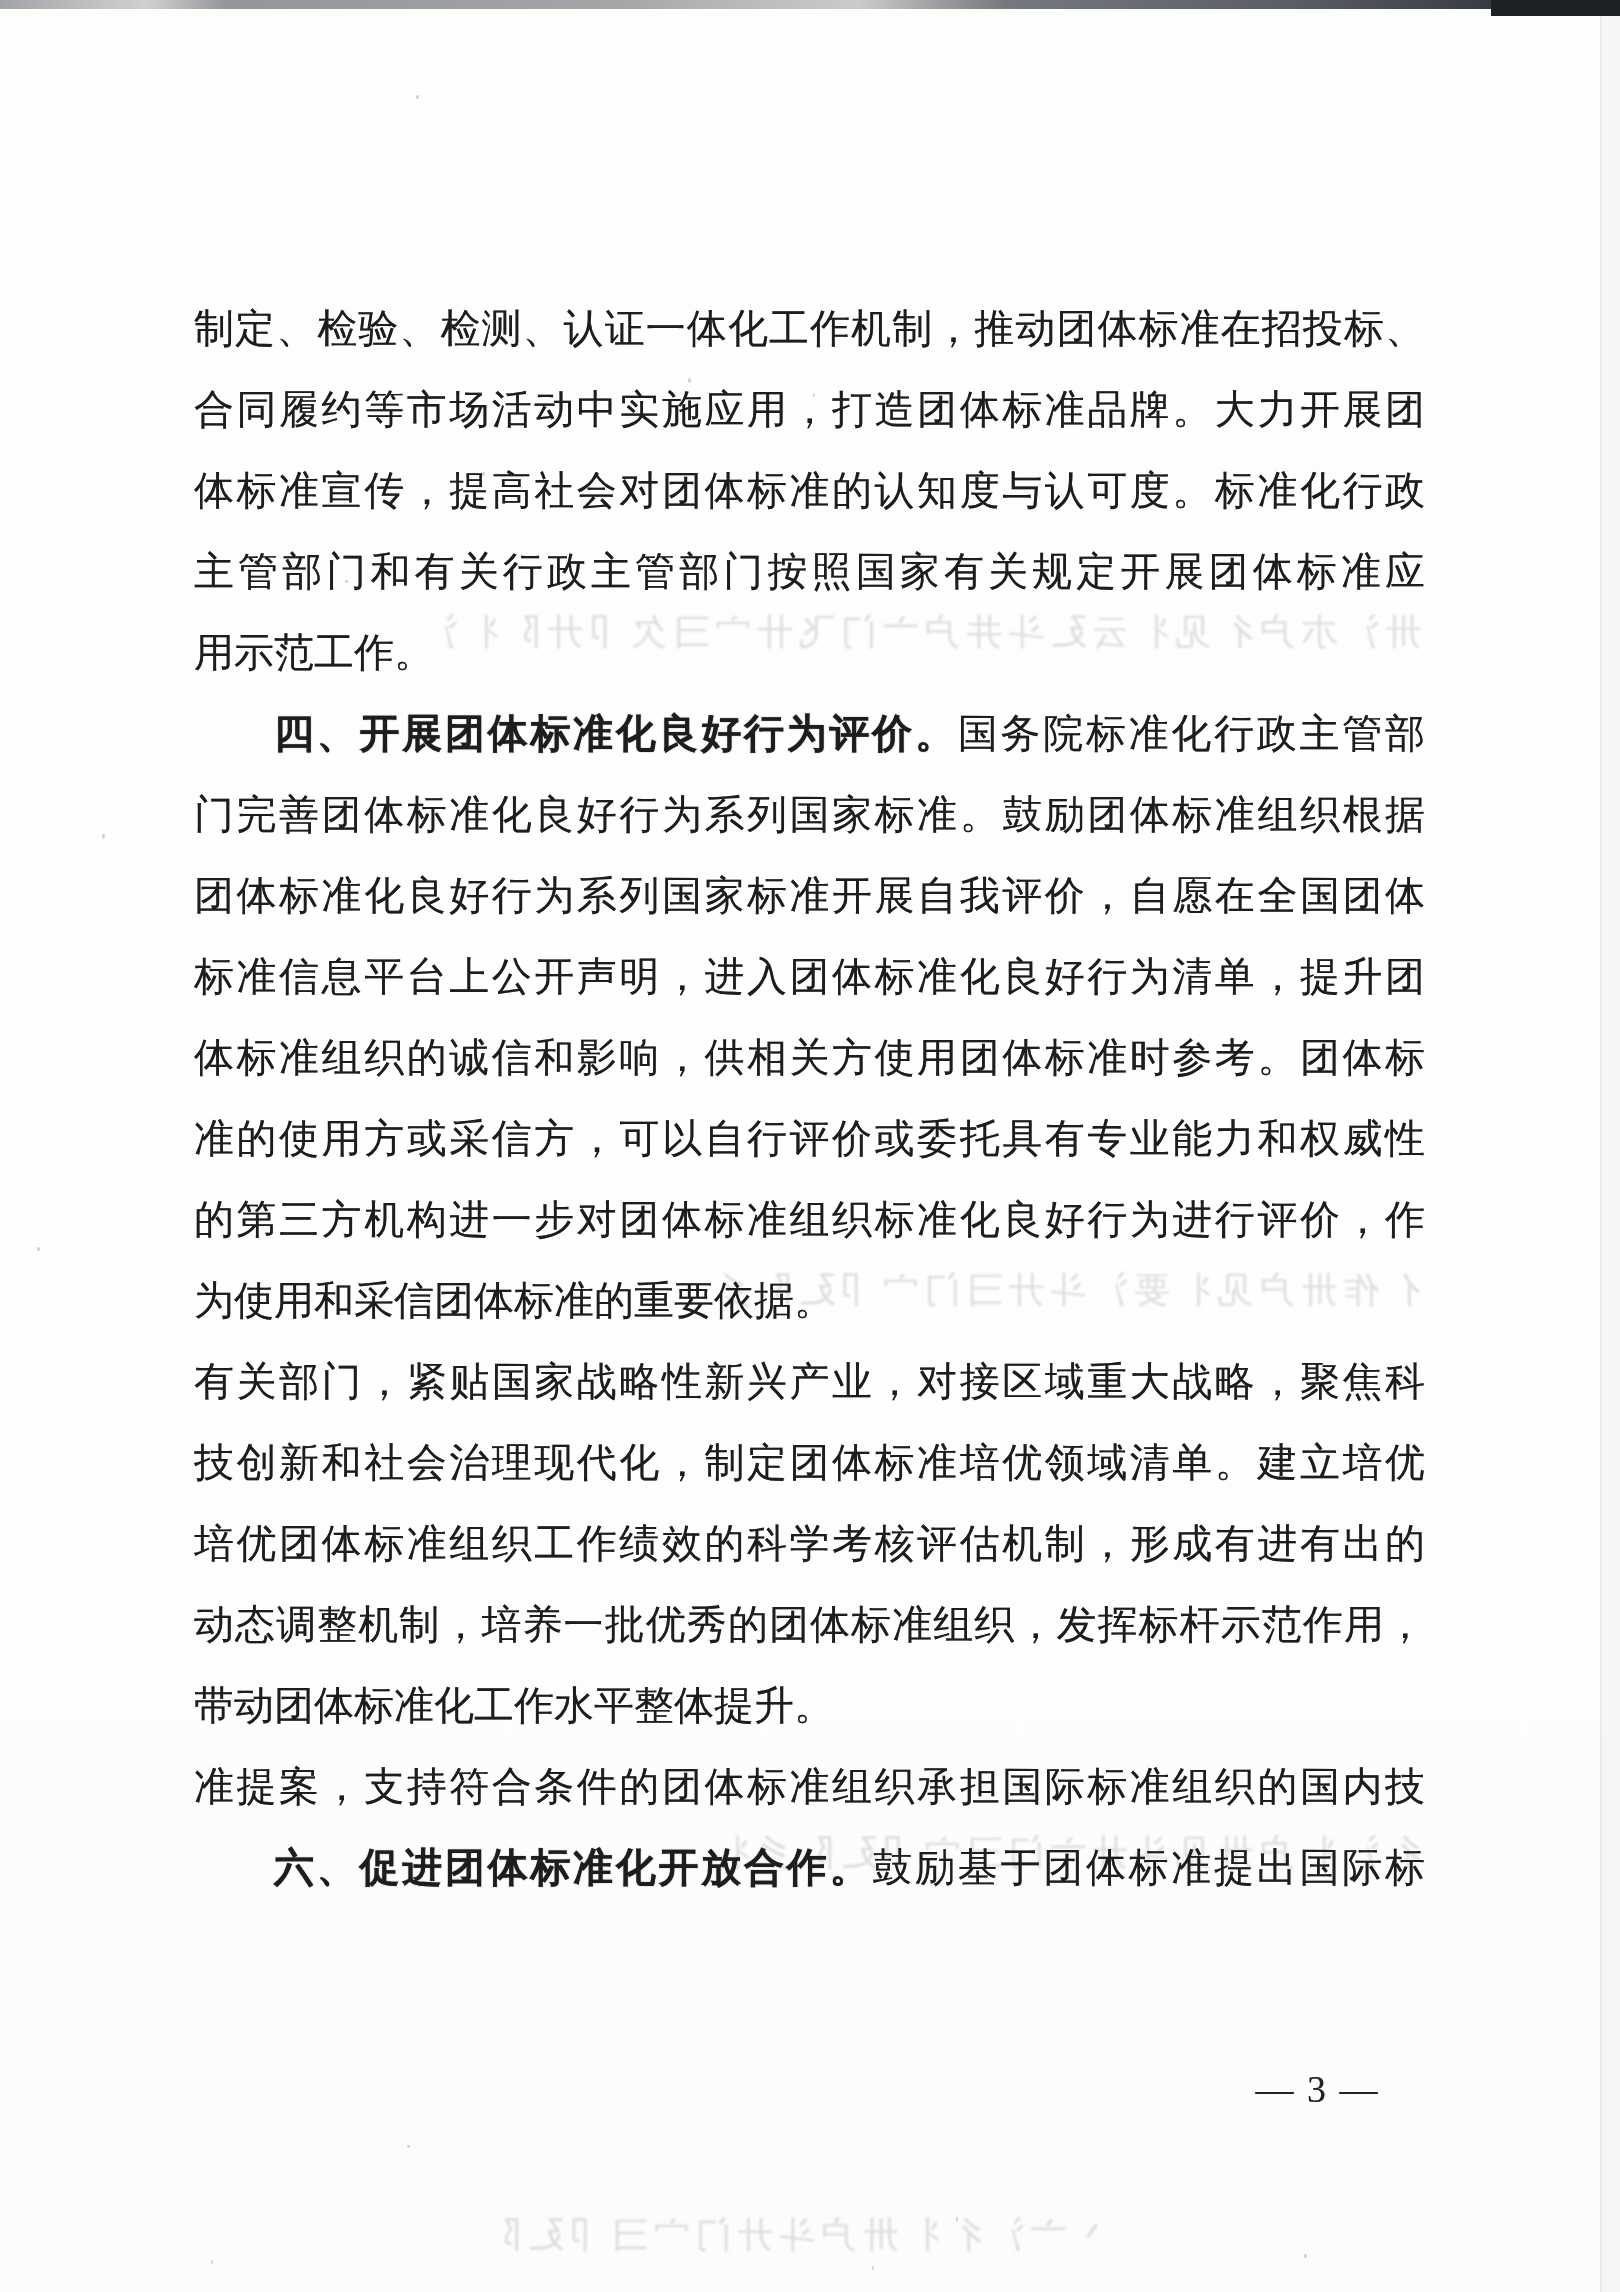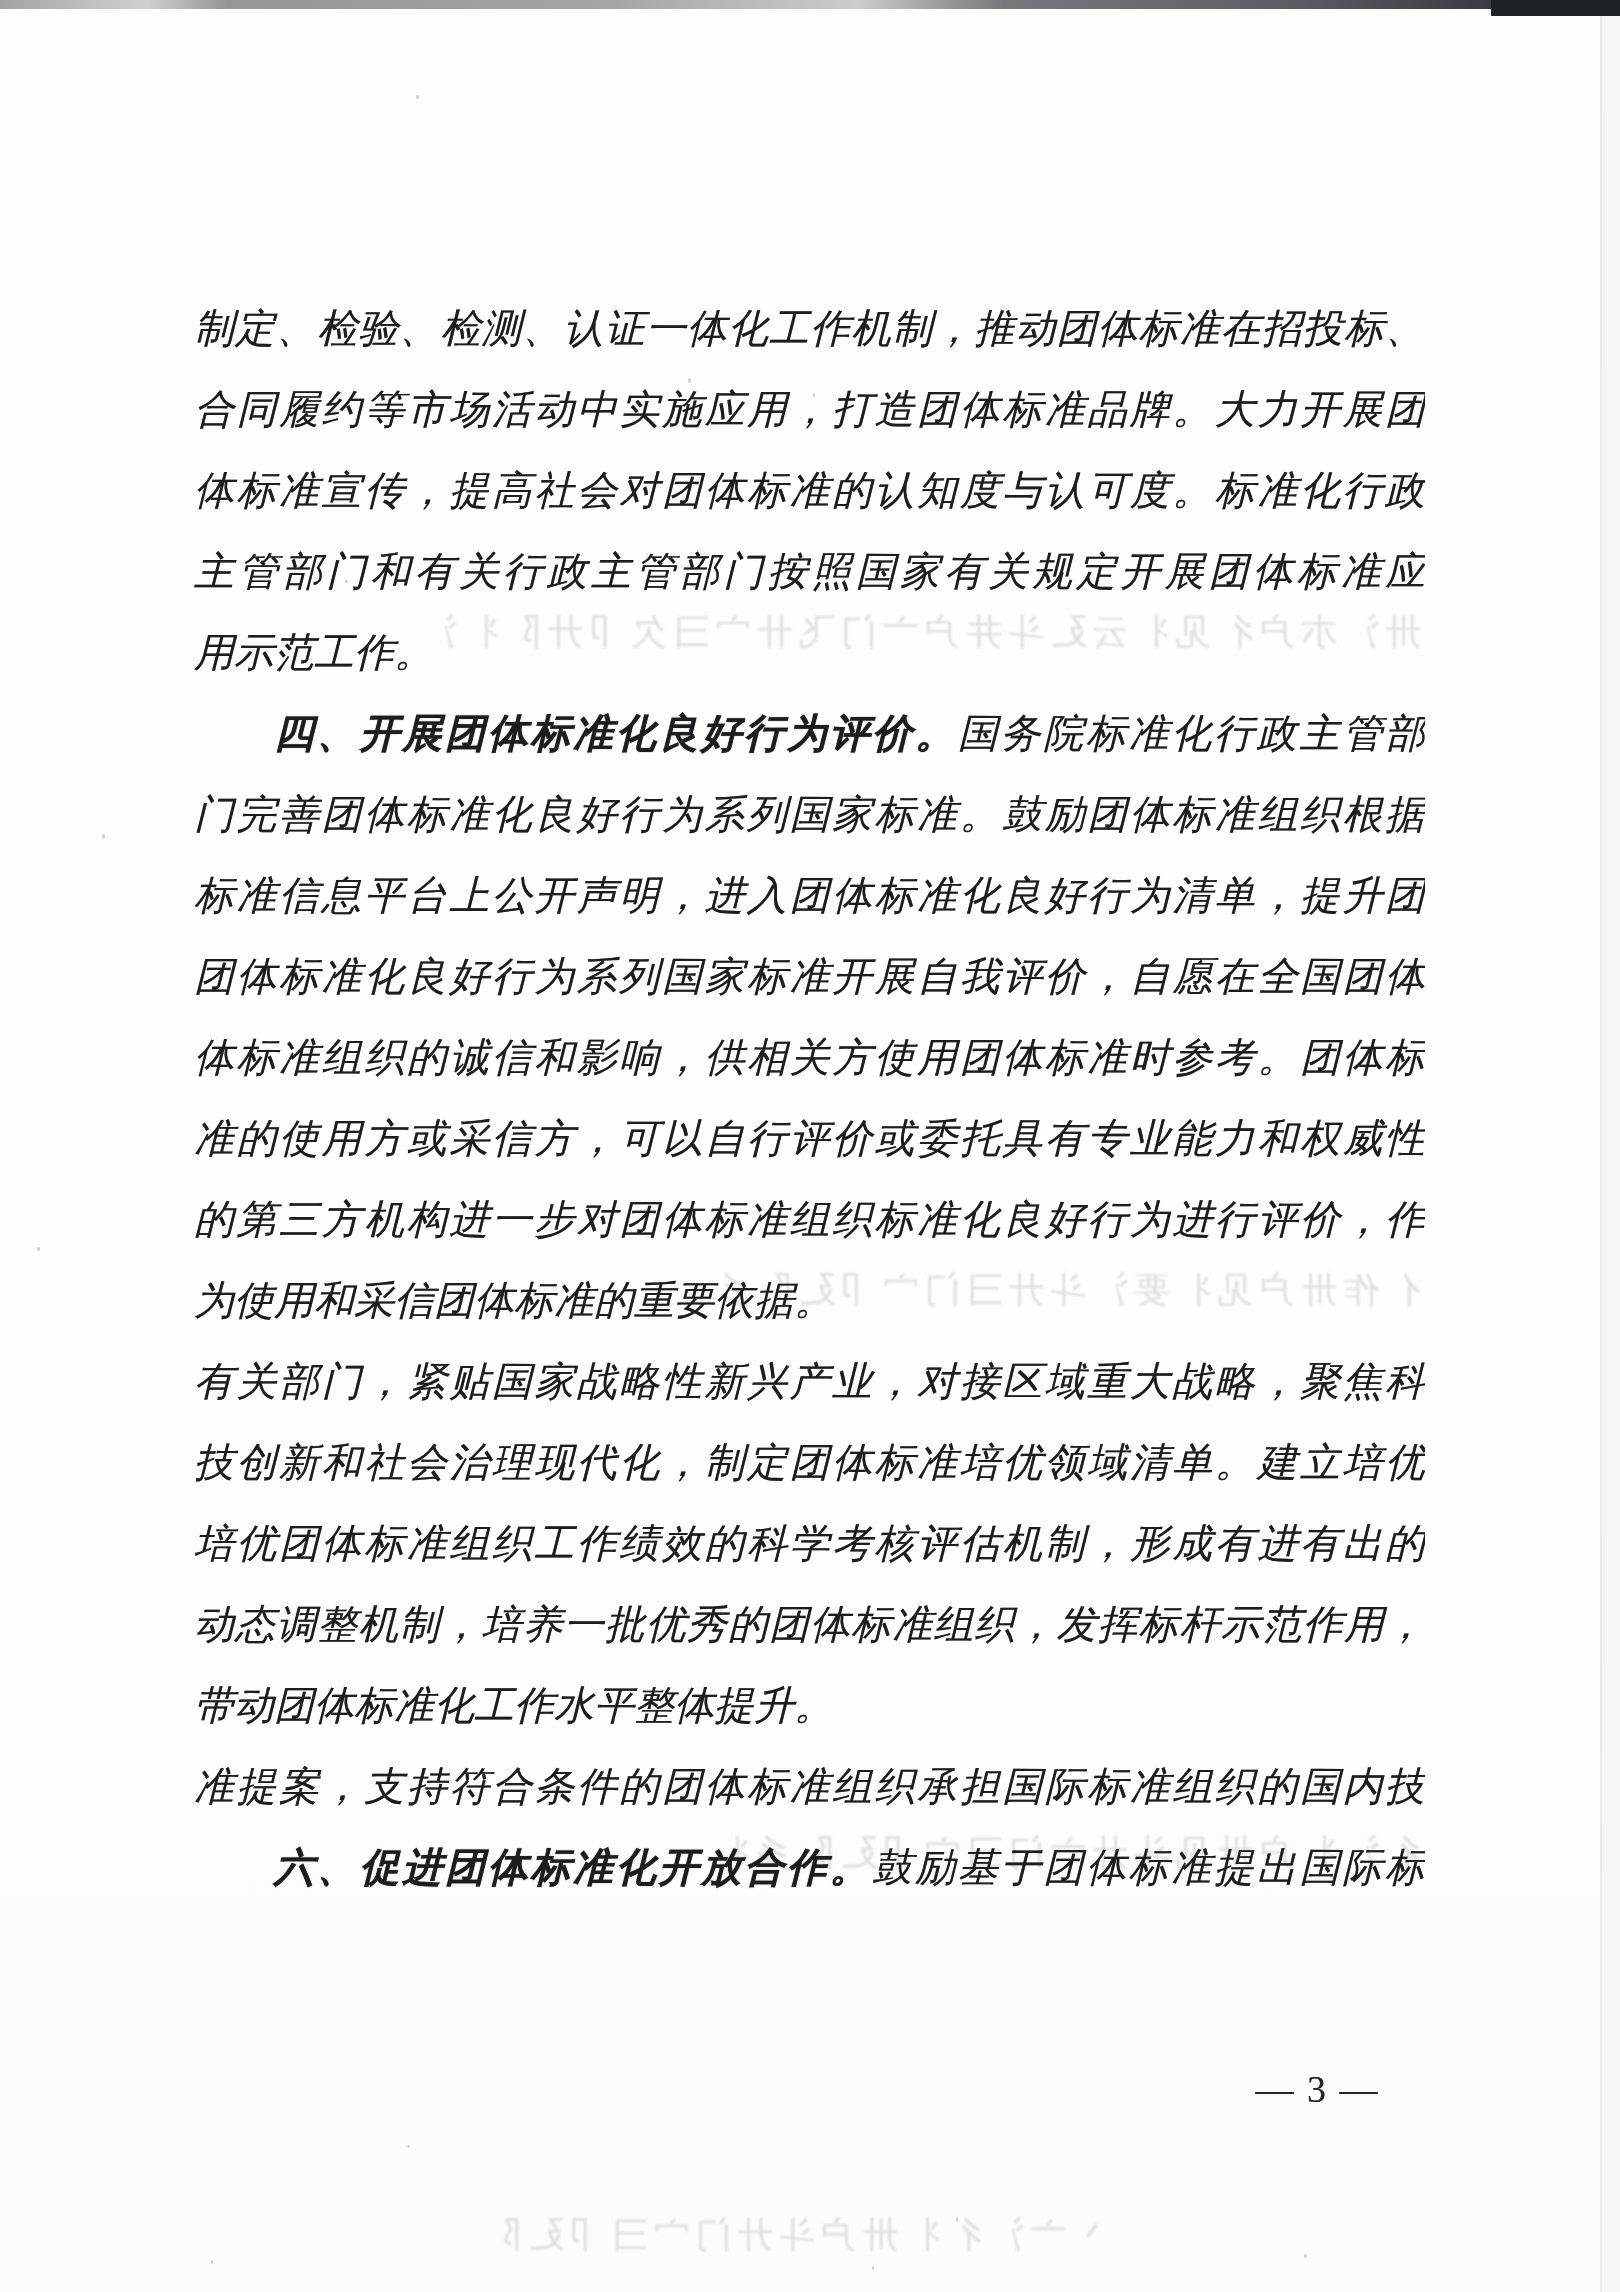--- a/index.html
+++ b/index.html
@@ -49,21 +49,20 @@
   }
   .line {
     height: 81px;
     line-height: 81px;
     white-space: nowrap;
     text-align: justify;
     text-align-last: justify;
     word-break: break-all;
     white-space: normal;
     overflow: hidden;
-    font-style: italic;
   }
   .line.left {
     text-align: center;
     text-align-last: left;
   }
   .line .bold {
     font-weight: 700;
     text-shadow: 0 0 1px rgba(10,10,12,0.8);
   }
   
@@ -118,22 +117,22 @@
     </div>
 
   <div class="doc-lines" id="doc-lines">
       <div class="line"><span class="">制定、检验、检测、认证一体化工作机制，推动团体标准在招投标、</span></div>
       <div class="line"><span class="">合同履约等市场活动中实施应用，打造团体标准品牌。大力开展团</span></div>
       <div class="line"><span class="">体标准宣传，提高社会对团体标准的认知度与认可度。标准化行政</span></div>
       <div class="line"><span class="">主管部门和有关行政主管部门按照国家有关规定开展团体标准应</span></div>
       <div class="line left"><span class="">用示范工作。</span></div>
       <div class="line" style="text-indent: 80px;"><span class="bold">四、开展团体标准化良好行为评价。</span><span class="">国务院标准化行政主管部</span></div>
       <div class="line"><span class="">门完善团体标准化良好行为系列国家标准。鼓励团体标准组织根据</span></div>
+      <div class="line"><span class="">团体标准化良好行为系列国家标准开展自我评价，自愿在全国团体</span></div>
       <div class="line"><span class="">标准信息平台上公开声明，进入团体标准化良好行为清单，提升团</span></div>
-      <div class="line"><span class="">团体标准化良好行为系列国家标准开展自我评价，自愿在全国团体</span></div>
       <div class="line"><span class="">体标准组织的诚信和影响，供相关方使用团体标准时参考。团体标</span></div>
       <div class="line"><span class="">准的使用方或采信方，可以自行评价或委托具有专业能力和权威性</span></div>
       <div class="line"><span class="">的第三方机构进一步对团体标准组织标准化良好行为进行评价，作</span></div>
       <div class="line left"><span class="">为使用和采信团体标准的重要依据。</span></div>
       <div class="line"><span class="">有关部门，紧贴国家战略性新兴产业，对接区域重大战略，聚焦科</span></div>
       <div class="line"><span class="">技创新和社会治理现代化，制定团体标准培优领域清单。建立培优</span></div>
       <div class="line"><span class="">培优团体标准组织工作绩效的科学考核评估机制，形成有进有出的</span></div>
       <div class="line"><span class="">动态调整机制，培养一批优秀的团体标准组织，发挥标杆示范作用，</span></div>
       <div class="line left"><span class="">带动团体标准化工作水平整体提升。</span></div>
       <div class="line"><span class="">准提案，支持符合条件的团体标准组织承担国际标准组织的国内技</span></div>

